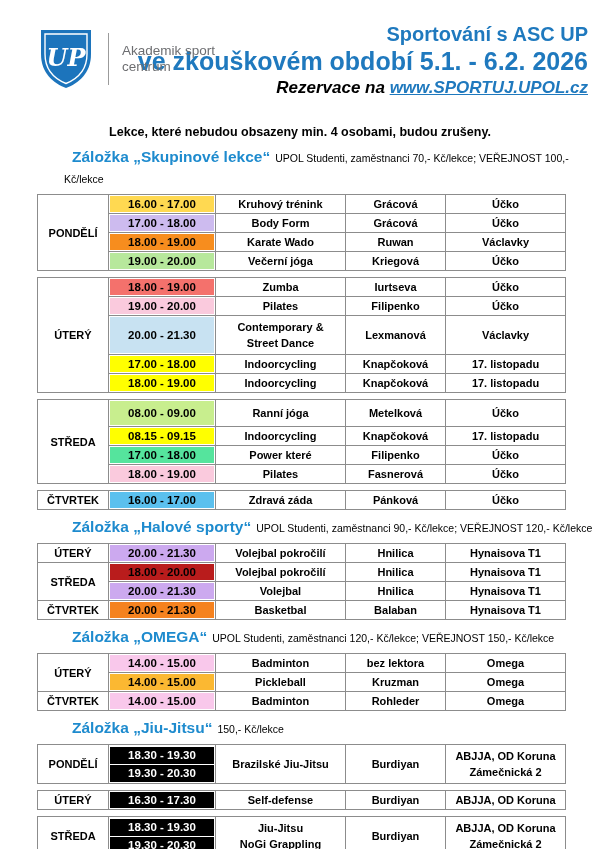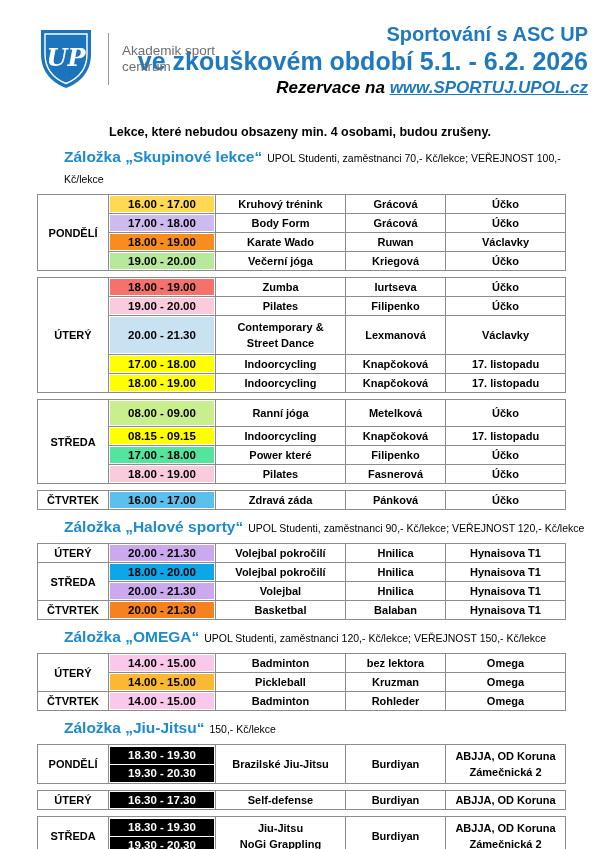--- a/index.html
+++ b/index.html
@@ -17,21 +17,21 @@
   .title-2{font-size:25px;font-weight:bold;color:#1f79be;line-height:1.25;}
   .title-3{font-size:17px;font-weight:bold;color:#000;line-height:1.3;font-style:italic;}
   .title-3 a{color:#1f79be;text-decoration:underline;}
 
   
   .notice{text-align:center;font-weight:bold;font-size:12.5px;line-height:1.3;margin-top:6px;color:#000;}
 
   
   .section{margin-top:7px;}
   .sec-head{margin:4px 0 5px 64px;line-height:20px;}
-  .sec-title{font-size:15.5px;font-weight:bold;color:#1e8bce;}
+  .sec-title{font-size:15.5px;font-weight:bold;color:#1e8bce;margin-left:8px;}
   .sec-price{font-size:10.5px;color:#000;margin-left:5px;}
 
   table.sched{border-collapse:collapse;table-layout:fixed;width:528px;margin:0 0 6px 37px;border:1.5px solid #767676;}
   table.sched td{border:1px solid #8c8c8c;font-weight:bold;font-size:11px;color:#000;text-align:center;vertical-align:middle;padding:0;line-height:16px;overflow:hidden;}
   td.day{font-size:11px;}
   td.time{padding:0;}
   .pill{margin:1px;display:flex;align-items:center;justify-content:center;font-size:11.5px;box-sizing:border-box;}
   td.loc{text-align:left;padding-left:5px;}
   .cline{line-height:16px;}
 </style>
@@ -305,21 +305,21 @@
                 <div class="cline">Volejbal pokročilí</div>
               </td>
               <td class="ins">Hnilica</td>
               <td class="loc">
                 <div class="cline">Hynaisova T1</div>
               </td>
             </tr>
             <tr style="height: 19px;">
               <td class="day" rowspan="2">STŘEDA</td>
               <td class="time">
-                <div class="pill" style="background: #0ea5e9; color: rgb(0, 0, 0); height: 16px;">18.00 - 20.00</div>
+                <div class="pill" style="background: #b91c1c; color: rgb(0, 0, 0); height: 16px;">18.00 - 20.00</div>
               </td>
               <td class="act">
                 <div class="cline">Volejbal pokročilí</div>
               </td>
               <td class="ins">Hnilica</td>
               <td class="loc">
                 <div class="cline">Hynaisova T1</div>
               </td>
             </tr>
             <tr style="height: 19px;">

